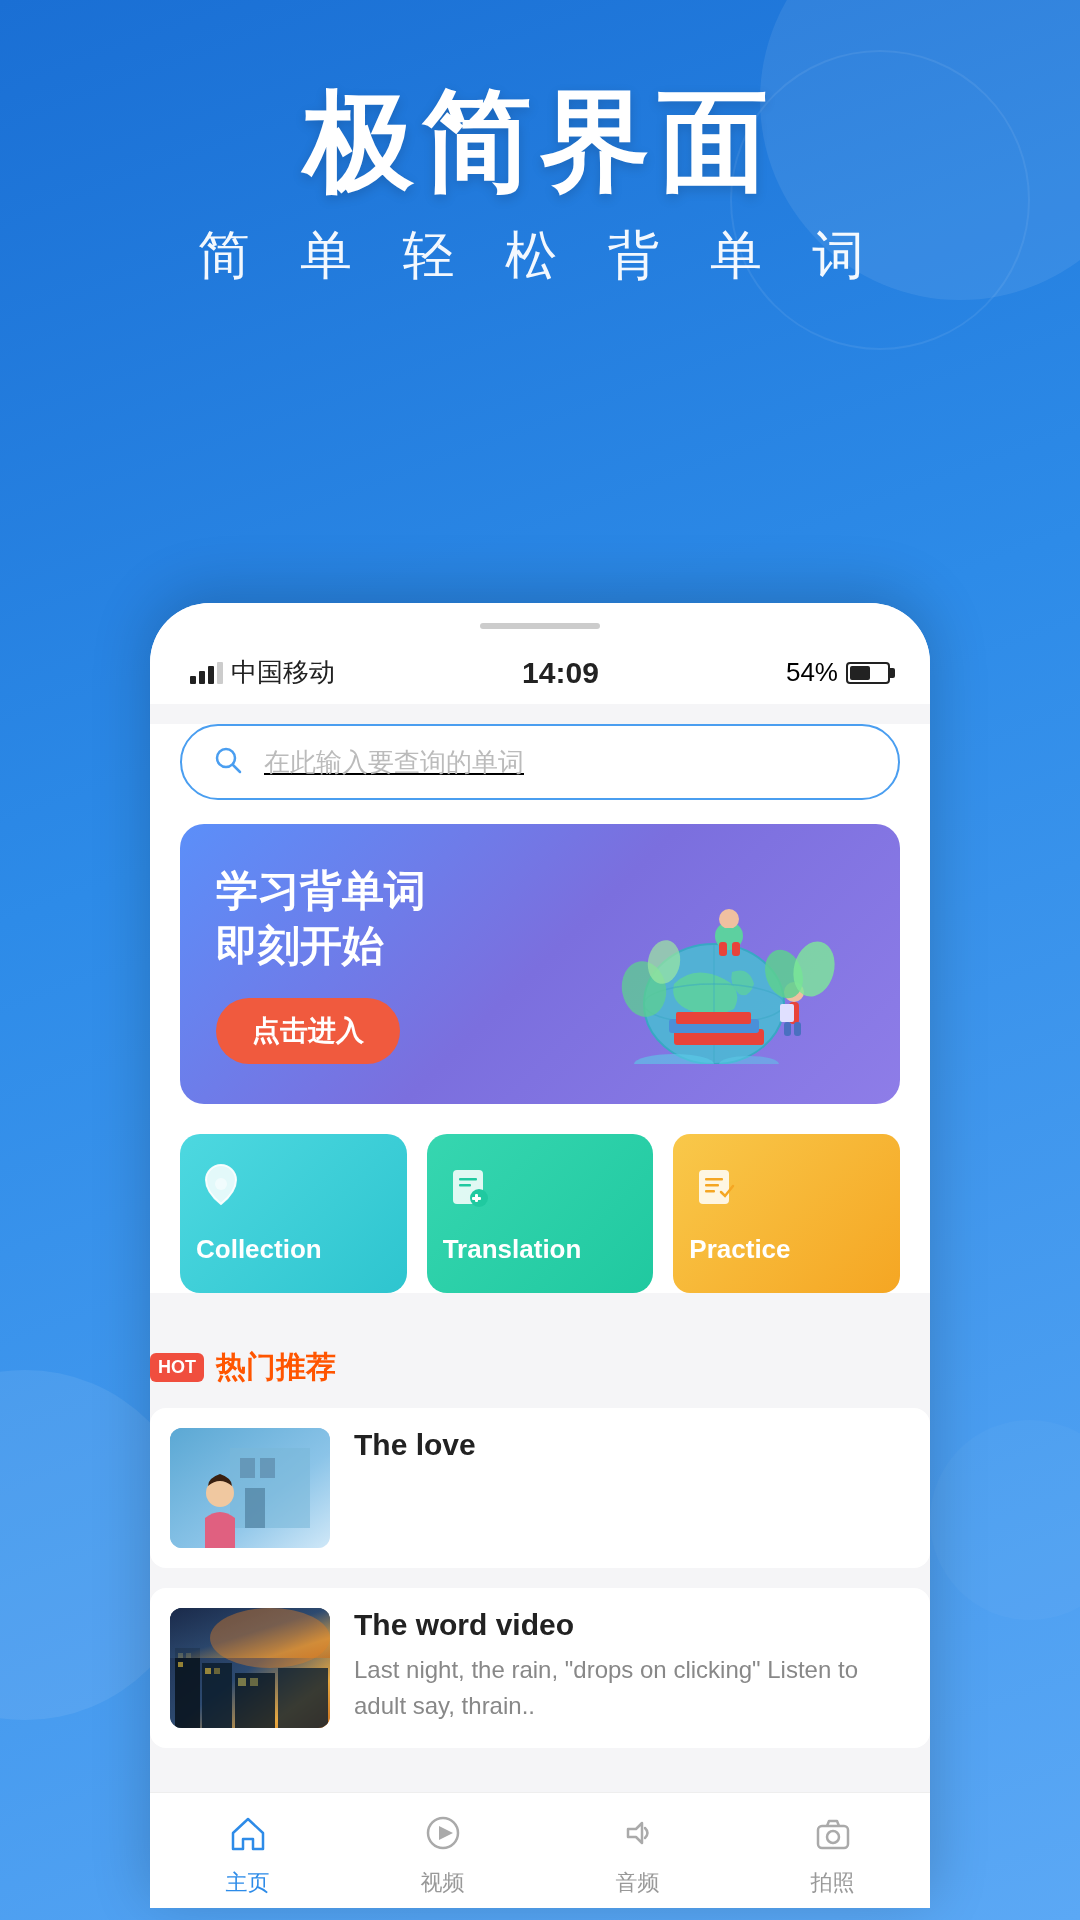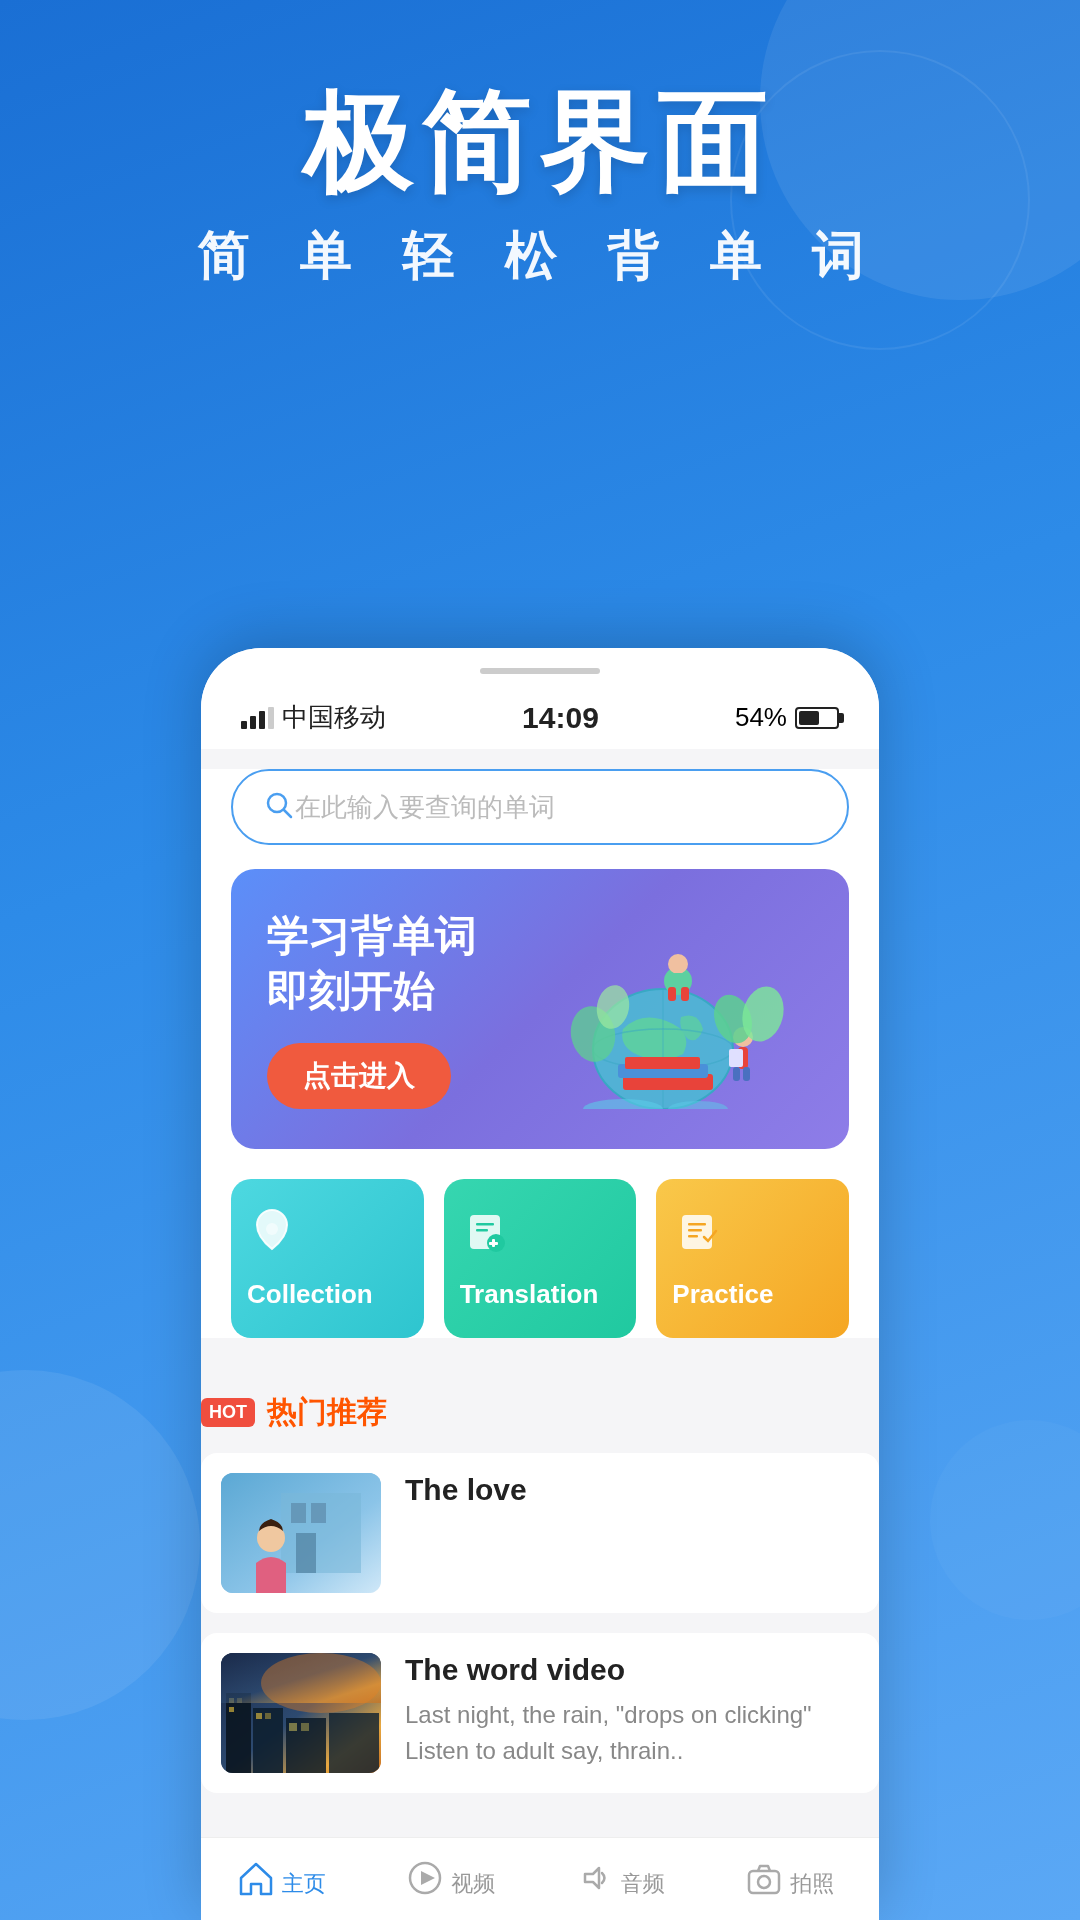--- a/index.html
+++ b/index.html
@@ -38,30 +38,30 @@
       color: #fff;
       letter-spacing: 8px;
       text-shadow: 0 4px 12px rgba(0,0,0,0.15);
       line-height: 1.1;
     }
     .sub-title {
       font-size: 52px;
       color: rgba(255,255,255,0.95);
       letter-spacing: 18px;
       margin-top: 20px;
-      font-weight: 700;
+      font-weight: 400;
     }
 
     
     .phone-mockup {
       position: absolute;
-      bottom: 0;
+      bottom: 12px;
       left: 50%;
       transform: translateX(-50%);
-      width: 678px;
+      width: 780px;
       background: #f5f5f7;
       border-radius: 60px 60px 0 0;
       box-shadow: 0 -10px 60px rgba(0,0,0,0.2);
       overflow: hidden;
       z-index: 3;
       padding-bottom: 0;
     }
 
     
     .phone-top-bar {
@@ -146,21 +146,22 @@
 
     
     .search-bar {
       display: flex;
       align-items: center;
       border: 2px solid #4a9ef0;
       border-radius: 40px;
       padding: 18px 30px;
       margin: 20px 0 24px;
       background: #fff;
-      gap: 0;
+      gap: 20px;
+      text-decoration: underline;
     }
     .search-icon-svg {
       flex-shrink: 0;
     }
     .search-placeholder {
       font-size: 26px;
       color: #bbb;
     }
 
     
@@ -306,26 +307,25 @@
     .bottom-nav {
       background: #fff;
       display: flex;
       justify-content: space-around;
       align-items: center;
       padding: 20px 0 10px;
       border-top: 1px solid #eee;
     }
     .nav-item {
       display: flex;
-      flex-direction: row;
+      flex-direction: column;
       align-items: center;
       gap: 6px;
       cursor: pointer;
       min-width: 100px;
-      font-family: Liberation Mono, monospace;
     }
     .nav-icon {
       font-size: 40px;
       color: #999;
     }
     .nav-icon-active { color: #2d8be8; }
     .nav-label {
       font-size: 22px;
       color: #999;
     }

